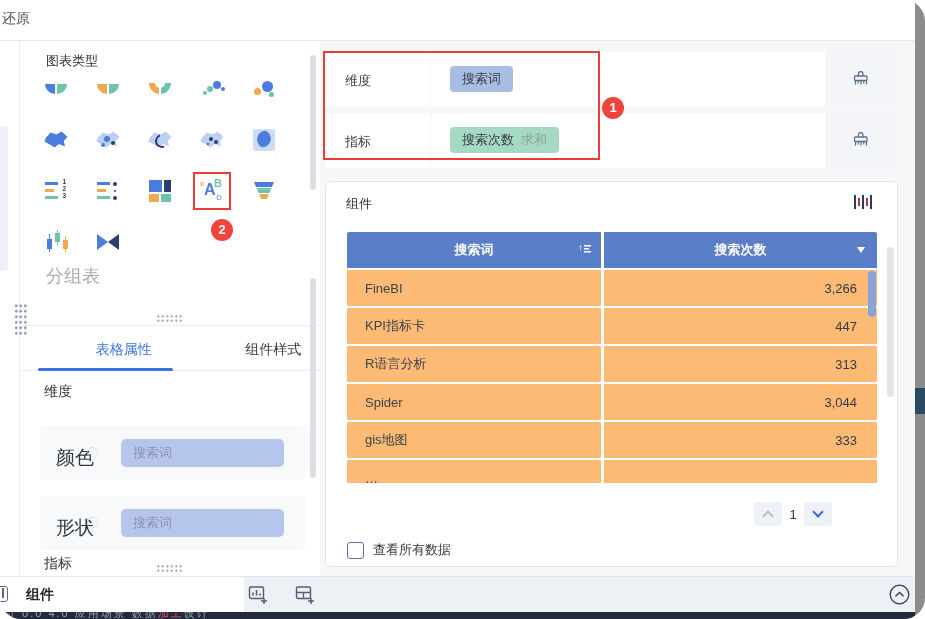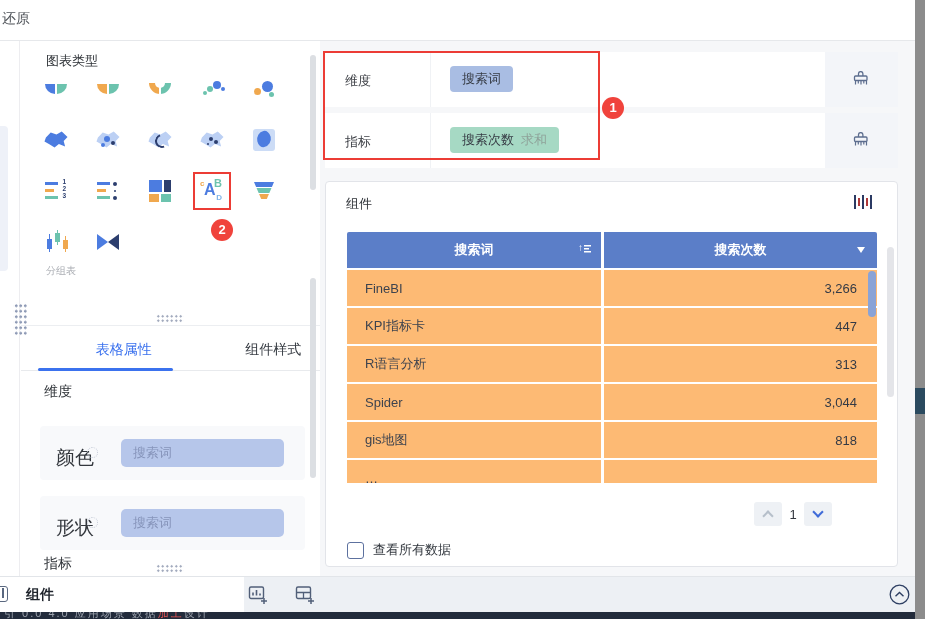--- a/index.html
+++ b/index.html
@@ -1,37 +1,37 @@
 <!DOCTYPE html>
 <html><head>
 <meta charset="utf-8">
 <style>
   html,body{margin:0;padding:0;background:#fff;}
   body{font-family:"Liberation Sans","DejaVu Sans",sans-serif;-webkit-font-smoothing:antialiased;}
-  #screen{position:relative;width:925px;height:619px;background:#fff;overflow:hidden;}
+  #screen{position:relative;width:925px;height:619px;background:#fff;overflow:hidden;border-radius:21px;}
 
   
   .topbar{position:absolute;left:0;top:0;width:925px;height:41px;background:#fff;border-bottom:1px solid #e6e8eb;box-sizing:border-box;}
   .restore{position:absolute;left:2px;top:10px;font-size:14px;color:#4d5157;cursor:pointer;}
 
   
   .right-strip{position:absolute;left:915px;top:0;width:10px;height:619px;background:#8c8c8c;z-index:40;}
   .right-strip .thumb{position:absolute;left:0;top:388px;width:10px;height:26px;background:#2b4a5f;}
 
   
   .left-rail{position:absolute;left:0;top:41px;width:20px;height:535px;background:#fff;border-right:1px solid #ededf0;box-sizing:border-box;}
   .rail-block{position:absolute;left:0;top:85px;width:8px;height:145px;background:#eef1f8;border-radius:0 4px 4px 0;}
   .rail-handle{position:absolute;left:13px;top:302px;width:14px;height:34px;z-index:5;
     background-image:radial-gradient(#8e9ab5 1.1px,transparent 1.2px);background-size:4.5px 5.5px;background-position:1px 1px;cursor:col-resize;}
 
   
   .left-panel{position:absolute;left:21px;top:41px;width:299px;height:535px;background:#fff;}
   .lp-title{position:absolute;left:25px;top:11px;font-size:13px;color:#2f3338;}
   .icon-grid{position:absolute;left:22px;top:35px;display:grid;grid-template-columns:repeat(5,26px);column-gap:26px;row-gap:25px;}
-  .selected-chart{position:absolute;left:25px;top:223px;font-size:10px;color:#a9acb2;text-align:center;}
+  .selected-chart{position:absolute;left:25px;top:223px;font-size:18px;color:#a9acb2;text-align:center;}
   .splitter{position:absolute;left:0;top:284px;width:299px;height:1px;background:#eceef1;}
   .drag-dots-h{position:absolute;left:135px;top:273px;width:28px;height:9px;
     background-image:radial-gradient(#9aa3b8 1px,transparent 1.1px);background-size:4.5px 4.5px;cursor:row-resize;}
   .tabs{position:absolute;left:0;top:294px;width:299px;height:34px;display:flex;margin-left:28px;}
   .tab{width:50%;text-align:center;font-size:14px;color:#383d44;padding-top:6px;cursor:pointer;}
   .tab.active{color:#3b72ee;}
   .tab-track{position:absolute;left:0;top:329px;width:299px;height:1px;background:#e8eaed;}
   .tab-bar{position:absolute;left:17px;top:327px;width:135px;height:3px;background:#3b72ee;border-radius:2px;}
   .sec-title{position:absolute;left:23px;font-size:14px;color:#2f3338;}
   .lp-row{position:absolute;left:19px;width:265px;height:54px;background:#f8f9fb;border-radius:4px;}
@@ -297,21 +297,21 @@
               <div class="cell count">313</div>
             </div>
             <div class="grow">
               <div class="cell term">Spider</div>
               <div></div>
               <div class="cell count">3,044</div>
             </div>
             <div class="grow">
               <div class="cell term">gis地图</div>
               <div></div>
-              <div class="cell count">818</div>
+              <div class="cell count">333</div>
             </div>
             <div class="grow">
               <div class="cell term">…</div>
               <div></div>
               <div class="cell count"></div>
             </div>
           </div>
       </div>
 
       <div class="tbl-scrollbar"></div>

